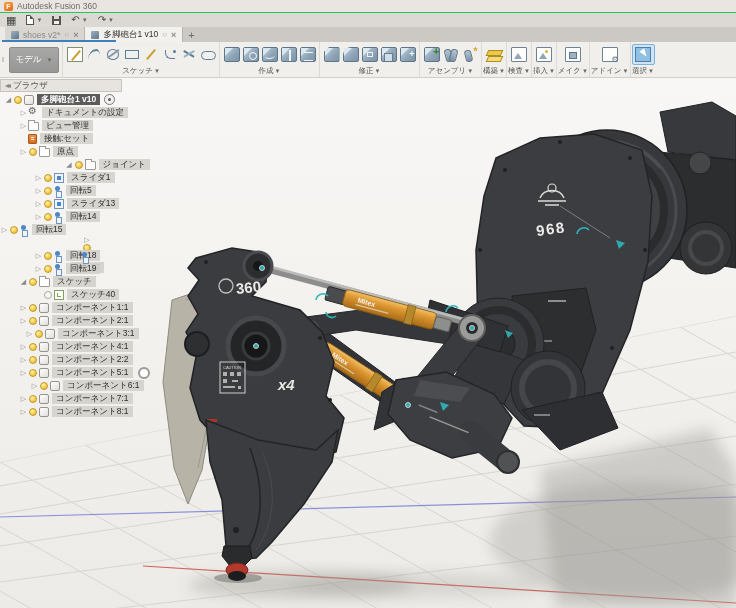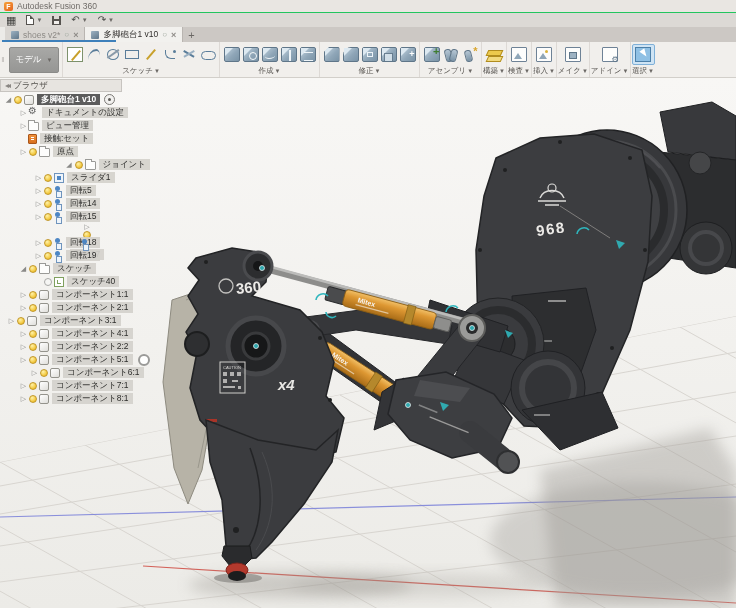--- a/index.html
+++ b/index.html
@@ -496,24 +496,30 @@
       </div>
       <div class="trow" style="padding-left: 34px;">
         <span class="xc">▷</span>
         <span class="bulb"></span>
         <span class="ti ti-revolute-joint"></span>
         <span class="chip">回転5</span>
       </div>
       <div class="trow" style="padding-left: 34px;">
         <span class="xc">▷</span>
         <span class="bulb"></span>
+        <span class="ti ti-slider-joint"></span>
+        <span class="chip">スライダ13</span>
+      </div>
+      <div class="trow" style="padding-left: 34px;">
+        <span class="xc">▷</span>
+        <span class="bulb"></span>
         <span class="ti ti-revolute-joint"></span>
         <span class="chip">回転14</span>
       </div>
-      <div class="trow" style="padding-left: 34px;">
+      <div class="trow" style="">
         <span class="xc">▷</span>
         <span class="bulb"></span>
         <span class="ti ti-revolute-joint"></span>
         <span class="chip">回転15</span>
       </div>
       <div class="trow" style="padding-left: 24px; flex-direction: column;">
         <span class="xc">▷</span>
         <span class="bulb"></span>
         <span class="ti ti-revolute-joint"></span>
         <span class="chip">回転17</span>
@@ -547,21 +553,21 @@
         <span class="bulb"></span>
         <span class="ti ti-component"></span>
         <span class="chip">コンポーネント1:1</span>
       </div>
       <div class="trow" style="padding-left: 19px;">
         <span class="xc">▷</span>
         <span class="bulb"></span>
         <span class="ti ti-component"></span>
         <span class="chip">コンポーネント2:1</span>
       </div>
-      <div class="trow" style="padding-left: 7px;">
+      <div class="trow" style="padding-left: 25px;">
         <span class="xc">▷</span>
         <span class="bulb"></span>
         <span class="ti ti-component"></span>
         <span class="chip">コンポーネント3:1</span>
       </div>
       <div class="trow" style="padding-left: 19px;">
         <span class="xc">▷</span>
         <span class="bulb"></span>
         <span class="ti ti-component"></span>
         <span class="chip">コンポーネント4:1</span>

